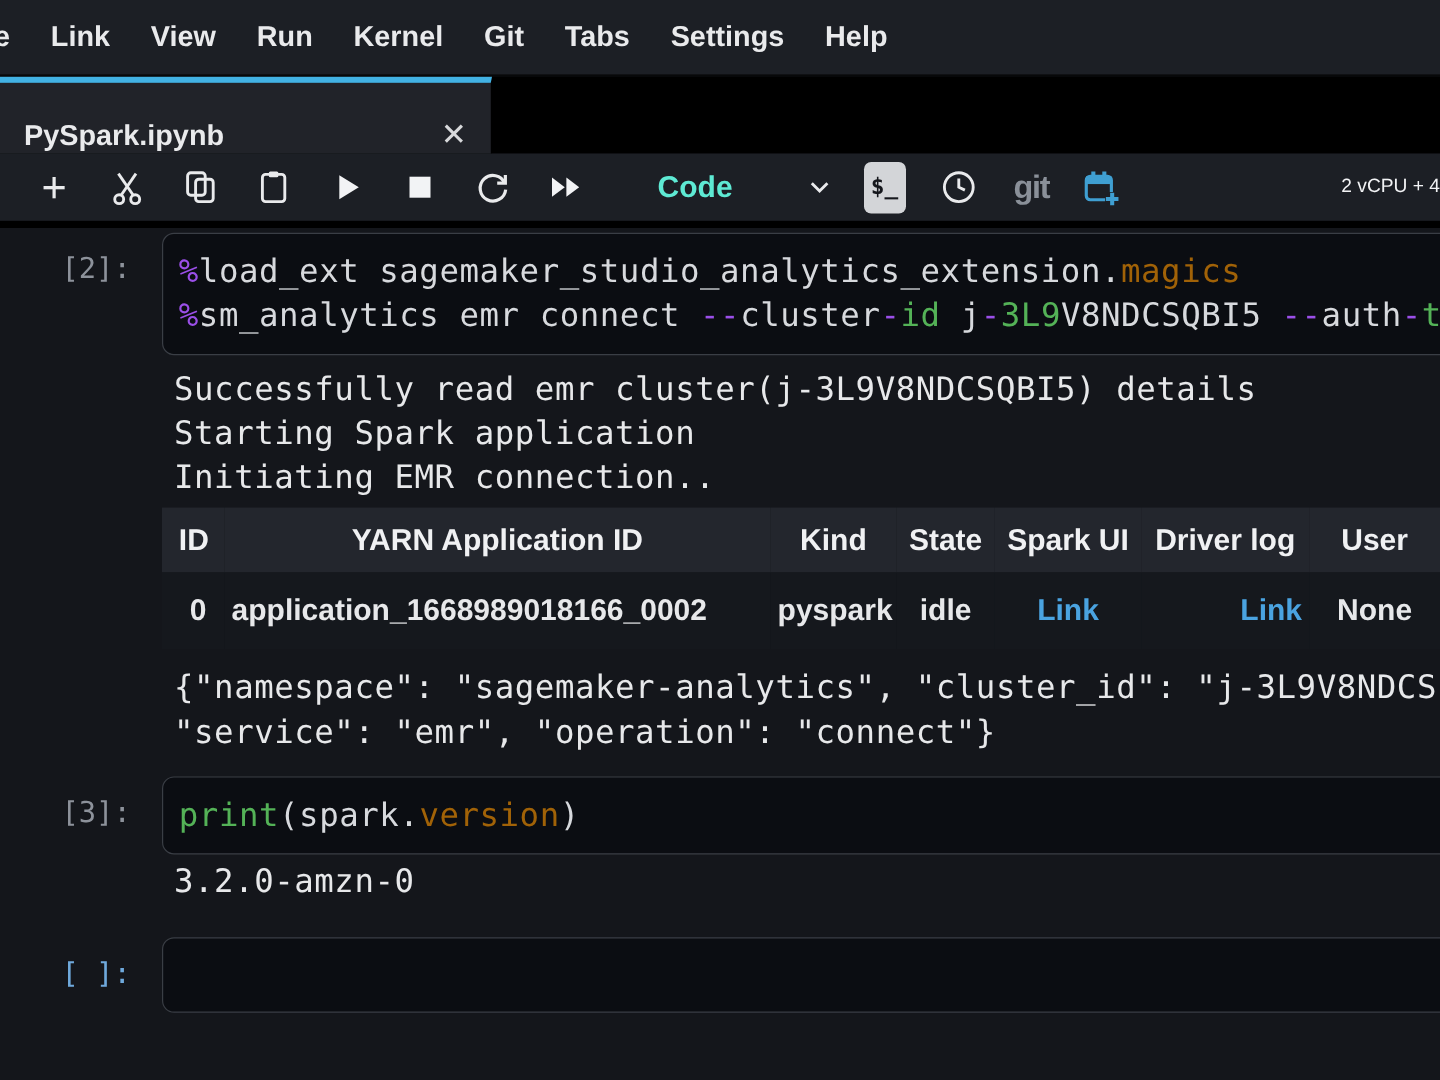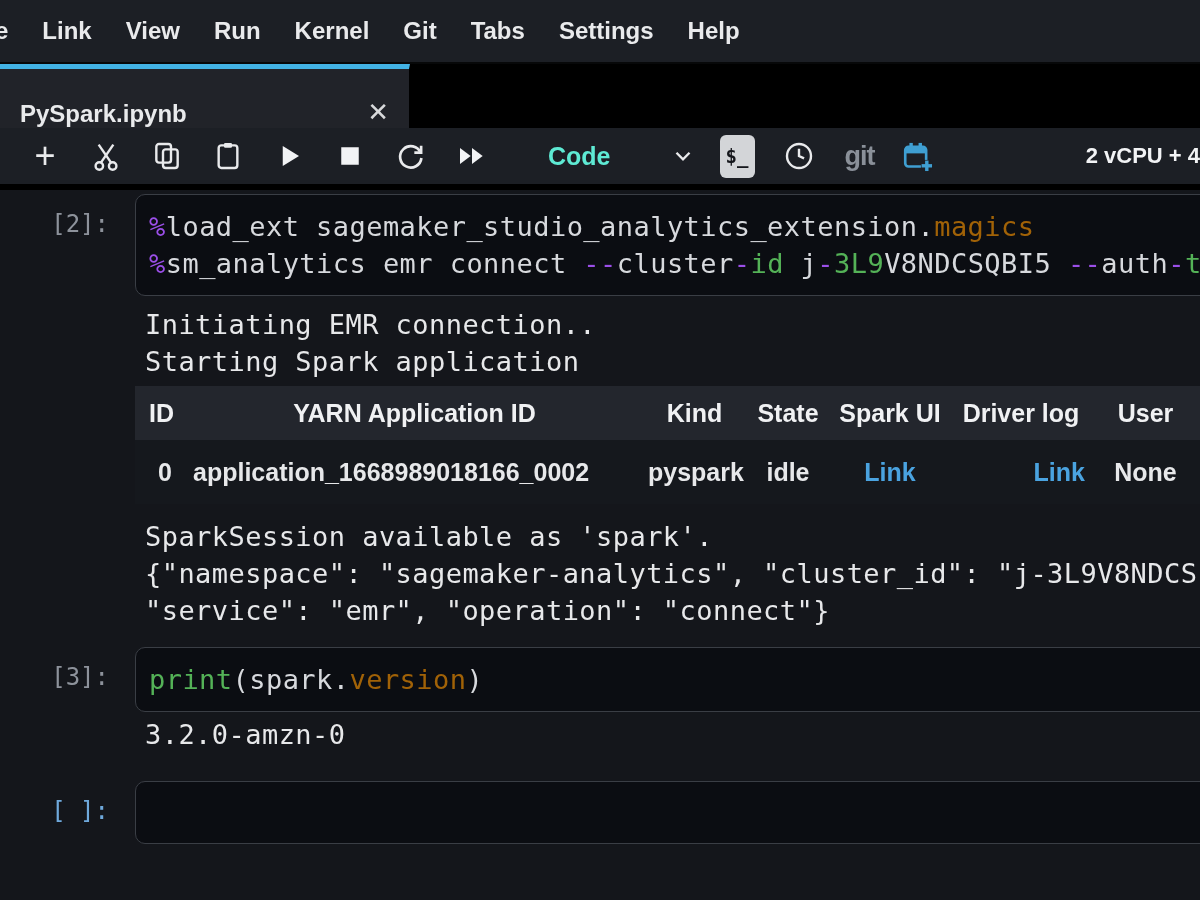--- a/index.html
+++ b/index.html
@@ -47,21 +47,21 @@
     width:35px; height:43px; background:#d3d5d8; border-radius:6px;
     display:flex; align-items:center; justify-content:center;
     font-family:"DejaVu Sans Mono", monospace; font-weight:700; font-size:19px; color:#15171c;
     margin-right:27px; cursor:pointer; flex:0 0 auto;
   }
   .git-label {
     font-size:27px; font-weight:700; color:#8a9099; letter-spacing:-1px;
     margin:0 25px 0 2px; cursor:pointer;
   }
   .instance-label {
-    margin-left:auto; font-size:22px; font-weight:700; color:#f2f3f5; white-space:nowrap;
+    margin-left:auto; font-size:16px; font-weight:400; color:#f2f3f5; white-space:nowrap;
   }
 
   
   .notebook { padding-top:4px; }
   .cell { display:flex; align-items:flex-start; }
   .prompt {
     flex:0 0 135px; width:135px; text-align:right; padding:16px 26px 0 0;
     font-family:"DejaVu Sans Mono", monospace; font-size:24px; color:#8d929b;
     white-space:nowrap;
   }
@@ -202,21 +202,21 @@
     </div>
     <span class="instance-label">2 vCPU + 4</span>
   </div>
 
   <div class="notebook">
 
     <div class="cell">
       <div class="prompt">[2]:</div>
       <div class="cell-input"><div class="code-line"><span class="tok-magic">%</span><span class="tok-pl">load_ext sagemaker_studio_analytics_extension.</span><span class="tok-nm">magics</span></div><div class="code-line"><span class="tok-magic">%</span><span class="tok-pl">sm_analytics emr connect </span><span class="tok-op">--</span><span class="tok-pl">cluster</span><span class="tok-op">-</span><span class="tok-grn">id</span><span class="tok-pl"> j</span><span class="tok-op">-</span><span class="tok-grn">3L9</span><span class="tok-pl">V8NDCSQBI5 </span><span class="tok-op">--</span><span class="tok-pl">auth</span><span class="tok-op">-</span><span class="tok-grn">t</span></div></div>
     </div>
-    <div class="out-lines"><div class="out-line">Initiating EMR connection..</div><div class="out-line">Starting Spark application</div></div>
+    <div class="out-lines"><div class="out-line">Successfully read emr cluster(j-3L9V8NDCSQBI5) details</div><div class="out-line">Starting Spark application</div><div class="out-line">Initiating EMR connection..</div></div>
     <table class="emr-table">
         <colgroup>
           <col style="width: 52px;">
           <col style="width: 455px;">
           <col style="width: 105px;">
           <col style="width: 82px;">
           <col style="width: 122px;">
           <col style="width: 140px;">
           <col style="width: 109px;">
         </colgroup>
@@ -236,21 +236,21 @@
             <td class="al-center first">0</td>
             <td class="al-left">application_1668989018166_0002</td>
             <td class="al-center">pyspark</td>
             <td class="al-center">idle</td>
             <td class="al-center"><span class="cell-link">Link</span></td>
             <td class="al-right"><span class="cell-link">Link</span></td>
             <td class="al-center">None</td>
           </tr>
         </tbody>
       </table>
-    <div class="out-lines post"><div class="out-line">SparkSession available as 'spark'.</div><div class="out-line">{"namespace": "sagemaker-analytics", "cluster_id": "j-3L9V8NDCS</div><div class="out-line">"service": "emr", "operation": "connect"}</div></div>
+    <div class="out-lines post"><div class="out-line">{"namespace": "sagemaker-analytics", "cluster_id": "j-3L9V8NDCS</div><div class="out-line">"service": "emr", "operation": "connect"}</div></div>
 
     <div class="gap-s"></div>
 
     <div class="cell">
       <div class="prompt">[3]:</div>
       <div class="cell-input"><div class="code-line"><span class="tok-grn">print</span><span class="tok-pl">(spark.</span><span class="tok-nm">version</span><span class="tok-pl">)</span></div></div>
     </div>
     <div class="out-lines" style="margin-top:4px;"><div class="out-line">3.2.0-amzn-0</div></div>
 
     <div class="gap-m"></div>

